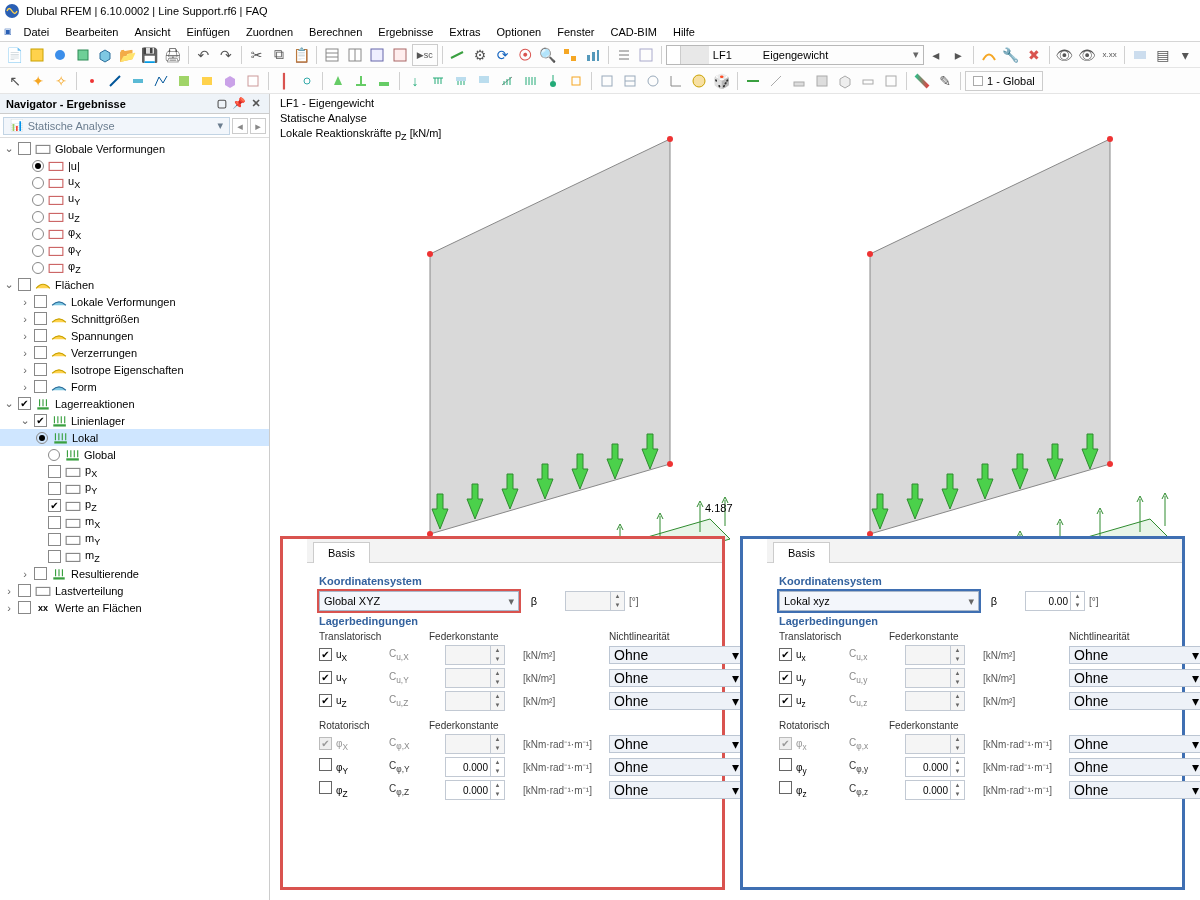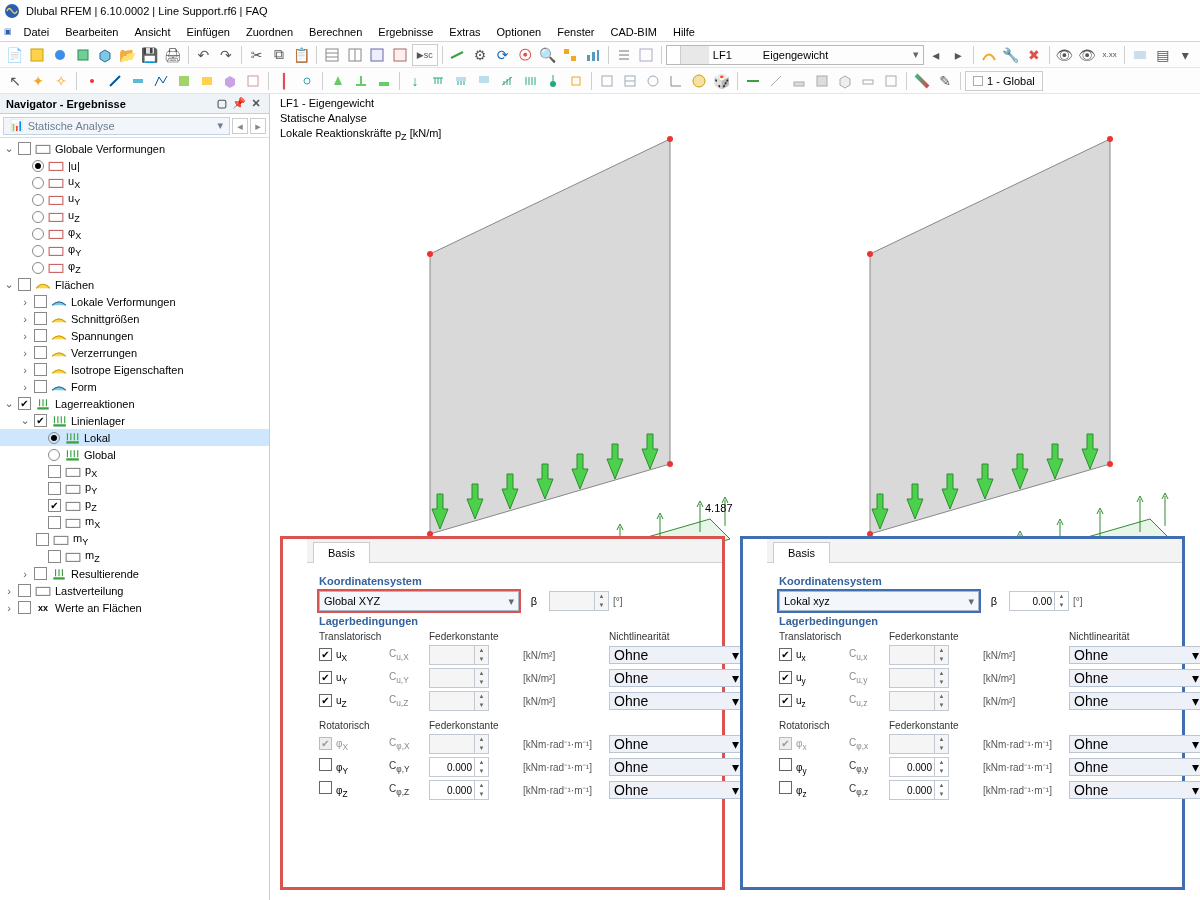--- a/index.html
+++ b/index.html
@@ -64,21 +64,21 @@
   .panel-tabs{display:flex;background:#f3f3f3;border-bottom:1px solid #d0d0d0;}
   .panel-tab{padding:4px 14px;border:1px solid #ccc;border-bottom:none;background:#fff;margin:3px 0 -1px 6px;}
   .panel-body{padding:8px 12px 4px 12px;}
   .grp-title{color:#33629e;font-weight:600;margin:4px 0 4px 0;}
   .row{display:flex;align-items:center;margin:3px 0;height:20px;}
   .combo{flex:0 0 200px;height:20px;border:1px solid #a9b7c9;background:#f3f6fb;display:flex;align-items:center;justify-content:space-between;padding:0 4px;}
   .combo.hl-r{outline:2px solid #d9534f;}
   .combo.hl-b{outline:2px solid #3f6fb2;}
   .combo .dd{color:#666;}
   .beta-lbl{width:30px;text-align:center;}
-  .num-box{width:60px;height:20px;border:1px solid #c2c9d3;background:#f5f5f5;display:flex;align-items:center;justify-content:flex-end;padding-right:16px;position:relative;font-size:10px;}
+  .num-box{width:60px;height:20px;border:1px solid #c2c9d3;background:#f5f5f5;display:flex;align-items:center;justify-content:flex-end;padding-right:16px;position:relative;font-size:10px;margin-left:16px;}
   .num-box.active{background:#fff;}
   .num-box .spin{position:absolute;right:0;top:0;width:14px;height:18px;border-left:1px solid #c2c9d3;display:flex;flex-direction:column;}
   .num-box .spin div{flex:1;text-align:center;font-size:6px;line-height:8px;color:#666;}
   .unit{margin-left:4px;color:#555;font-size:10px;}
 
   .cond-grid{display:grid;grid-template-columns:70px 40px 90px 90px 140px;row-gap:3px;align-items:center;}
   .cond-grid .hdr{font-size:10px;color:#333;}
   .cb2{width:13px;height:13px;border:1px solid #666;display:inline-flex;align-items:center;justify-content:center;margin-right:4px;font-size:10px;}
   .cb2.ck::after{content:"✔";}
   .cb2.gr{background:#eee;color:#999;border-color:#bbb;}
@@ -631,21 +631,21 @@
         <span class="tw">⌄</span>
           <span class="tcb checked"></span>
         <span class="ticon">
             <svg viewBox="0 0 14 12">
               <path d="M3 2v6M6 2v6M9 2v6M12 2v6" stroke="#3aa040"></path>
               <path d="M2 10h11" stroke="#3aa040" stroke-width="2"></path>
             </svg>
           </span>
         <span class="tlabel">Linienlager</span>
       </div>
-      <div class="tree-row sel" style="padding-left:46px;">
+      <div class="tree-row sel" style="padding-left:34px;">
           <span class="trb sel"></span>
           <span class="ticon">
             <svg viewBox="0 0 14 12">
               <path d="M3 2v6M6 2v6M9 2v6M12 2v6" stroke="#3aa040"></path>
               <path d="M2 10h11" stroke="#3aa040" stroke-width="2"></path>
             </svg>
           </span>
           <span class="tlabel">Lokal</span>
         </div>
       <div class="tree-row" style="padding-left:46px;">
@@ -687,21 +687,21 @@
         </div>
       <div class="tree-row" style="padding-left:46px;">
           <span class="tcb"></span>
           <span class="ticon">
             <svg viewBox="0 0 14 12">
               <rect x="1" y="3" width="12" height="7" fill="none" stroke="#888"></rect>
             </svg>
           </span>
           <span class="tlabel">m<span class="tsub">X</span></span>
         </div>
-      <div class="tree-row" style="padding-left:34px;">
+      <div class="tree-row" style="padding-left:46px;">
           <span class="tcb"></span>
           <span class="ticon">
             <svg viewBox="0 0 14 12">
               <rect x="1" y="3" width="12" height="7" fill="none" stroke="#888"></rect>
             </svg>
           </span>
           <span class="tlabel">m<span class="tsub">Y</span></span>
         </div>
       <div class="tree-row" style="padding-left:46px;">
           <span class="tcb"></span>

